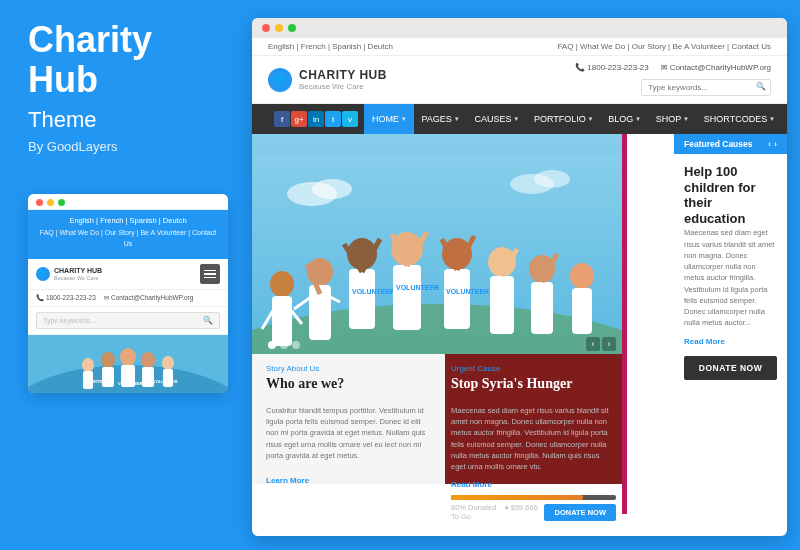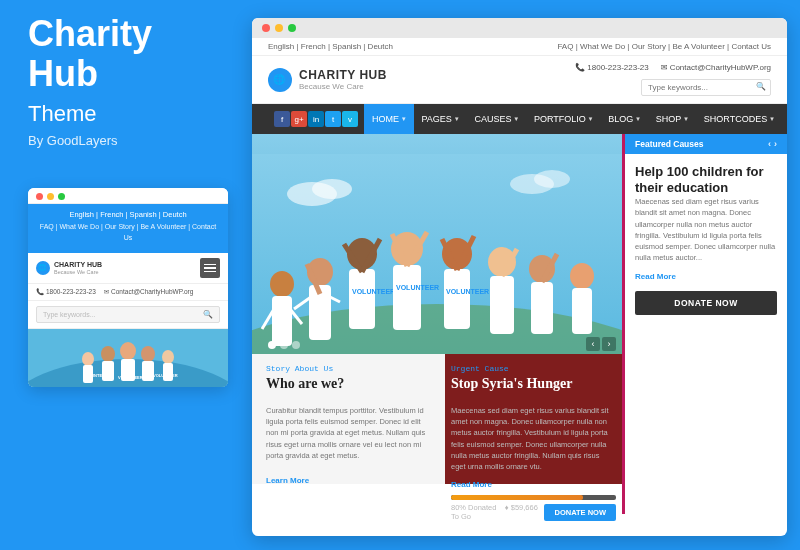--- a/index.html
+++ b/index.html
@@ -12,21 +12,21 @@
       position: relative;
     }
 
     
     .left-panel {
       position: absolute;
       left: 0; top: 0;
       width: 245px;
       height: 550px;
       background: #2196F3;
-      padding: 14px 28px;
+      padding: 20px 28px;
       color: white;
     }
     .brand-title {
       font-size: 36px;
       font-weight: 900;
       line-height: 1.1;
       color: white;
       margin-bottom: 8px;
     }
     .brand-subtitle {
@@ -323,21 +323,20 @@
     }
     .bottom-urgent {
       flex: 1;
       background: #7f1d1d;
       padding: 10px 6px;
     }
     .section-label {
       font-size: 8px;
       color: #2196F3;
       margin-bottom: 3px;
-      font-family: Liberation Mono, monospace;
     }
     .section-label.dark { color: #2196F3; }
     .section-title {
       font-size: 14px;
       font-weight: 700;
       color: #222;
       margin-bottom: 12px;
       line-height: 1.2;
       font-family: Liberation Serif, serif;
     }
@@ -389,21 +388,22 @@
       border: none;
       border-radius: 2px;
       cursor: pointer;
       white-space: nowrap;
     }
 
     
     .right-sidebar {
       width: 165px;
       background: white;
-      border-left: 3px solid #be185d;
+      border-left: 5px solid #be185d;
+      padding-left: 47px;
     }
     .featured-causes-header {
       background: #2196F3;
       color: white;
       padding: 5px 10px;
       font-size: 8.5px;
       font-weight: 600;
       display: flex;
       justify-content: space-between;
       align-items: center;

